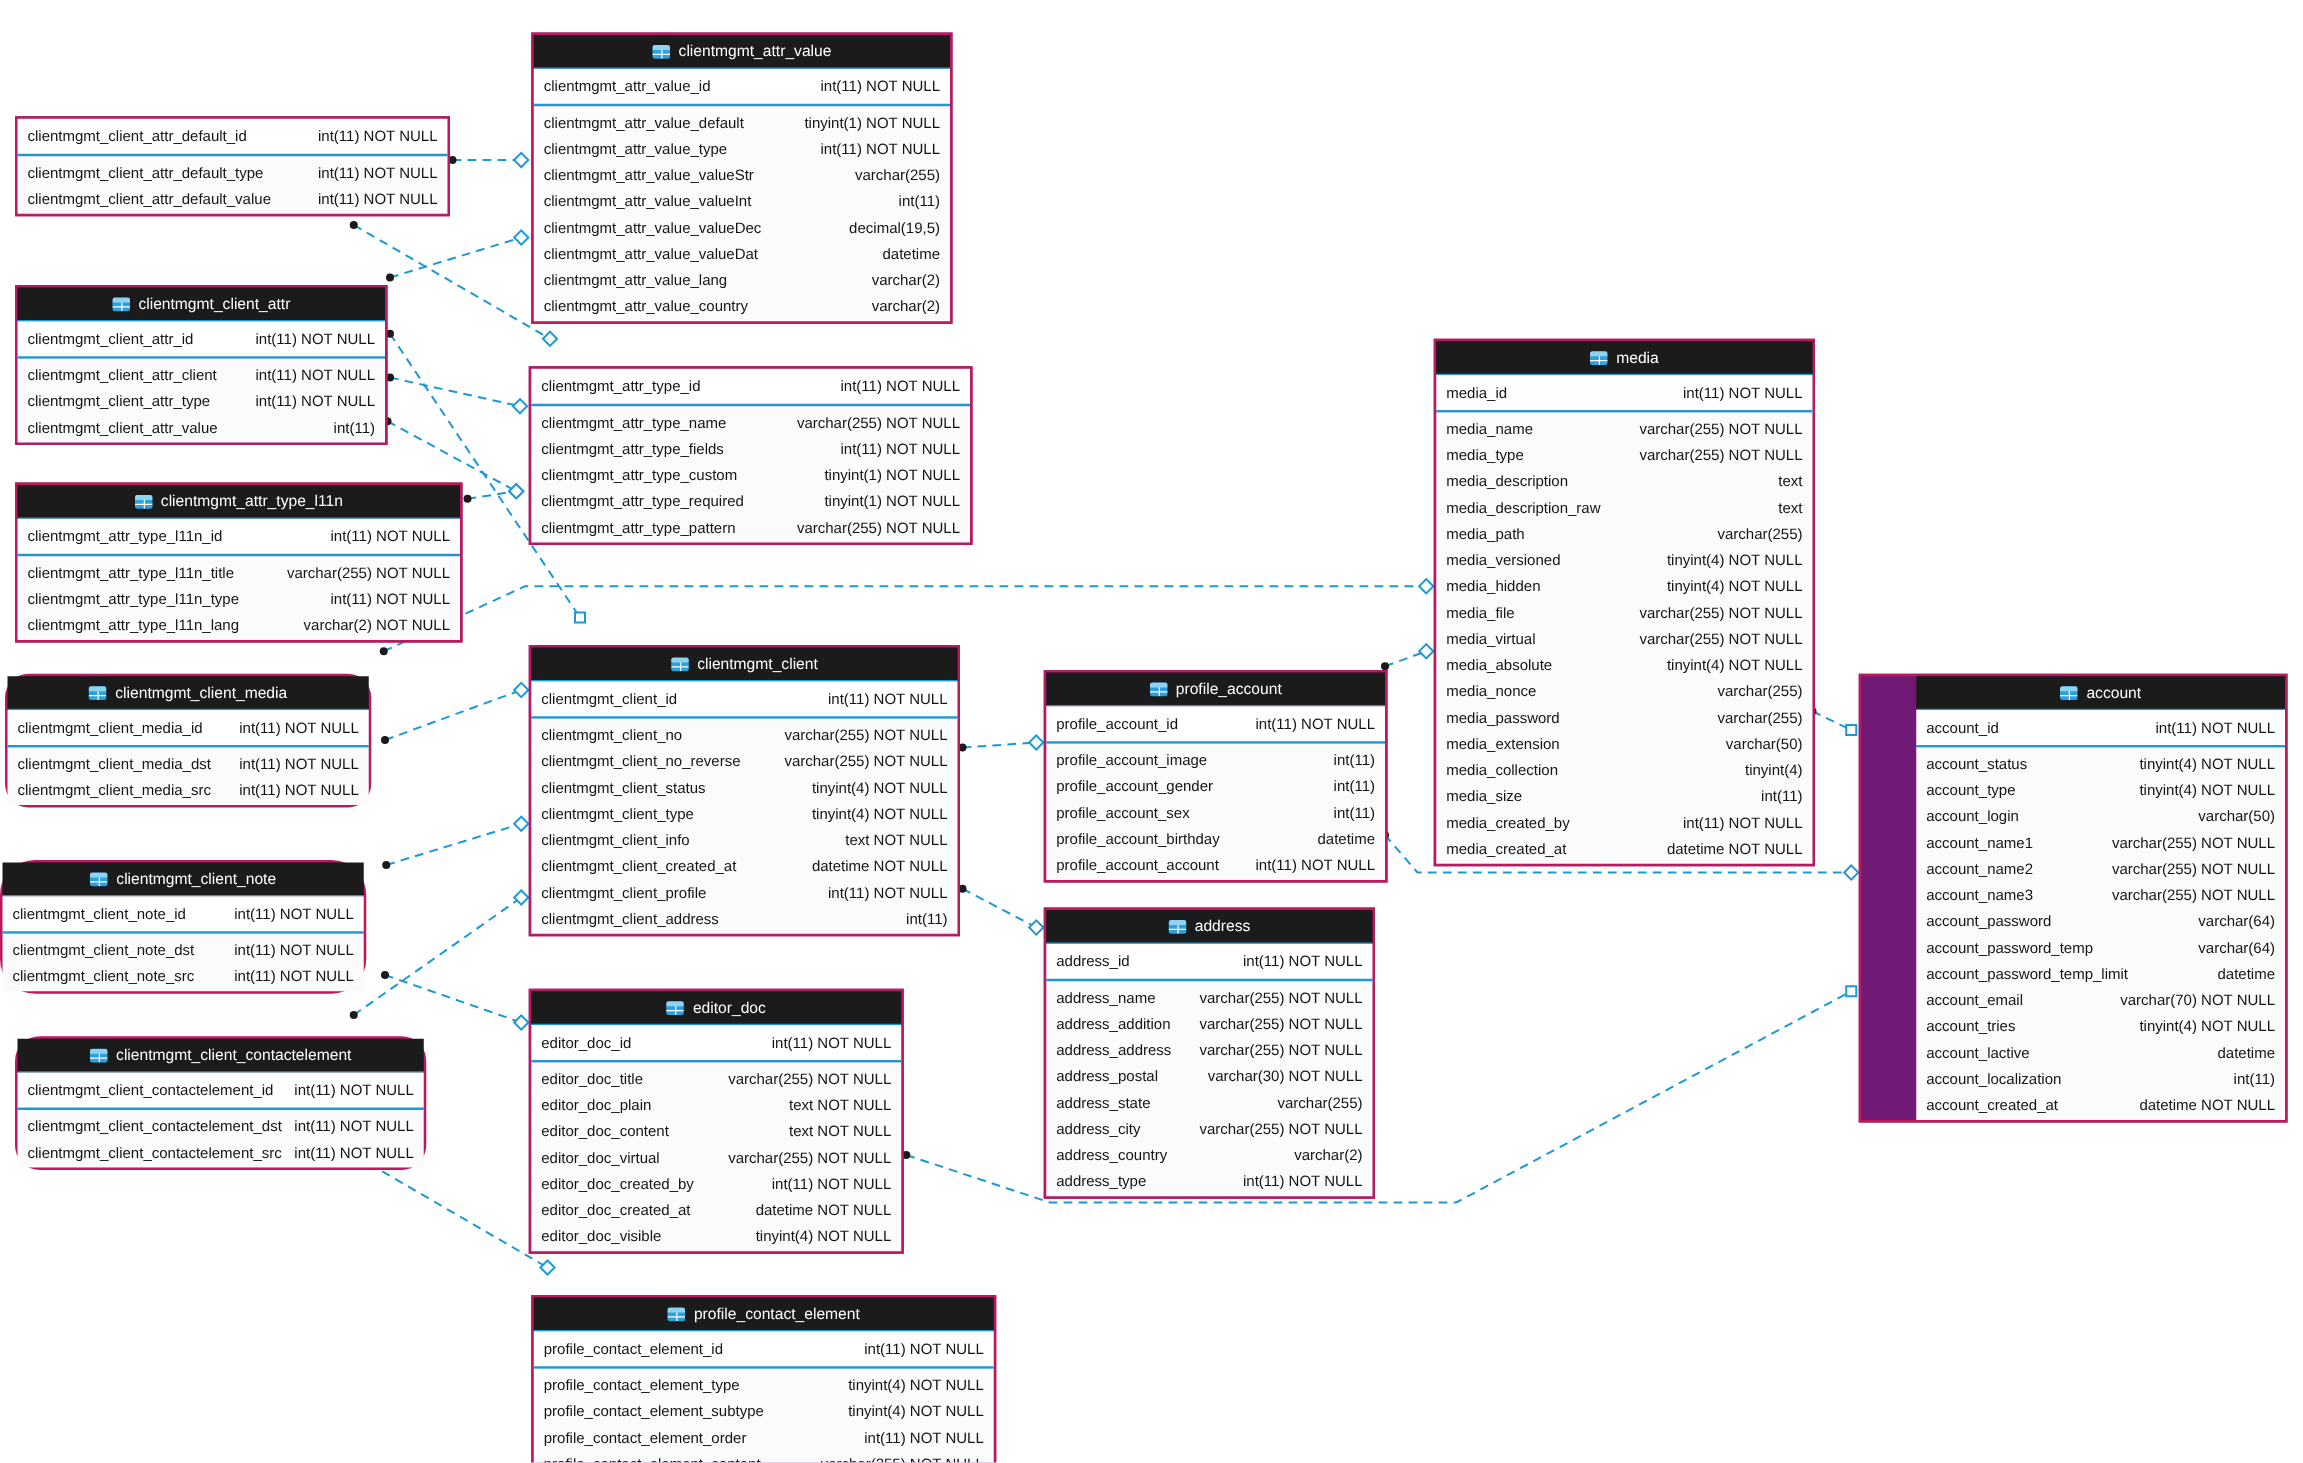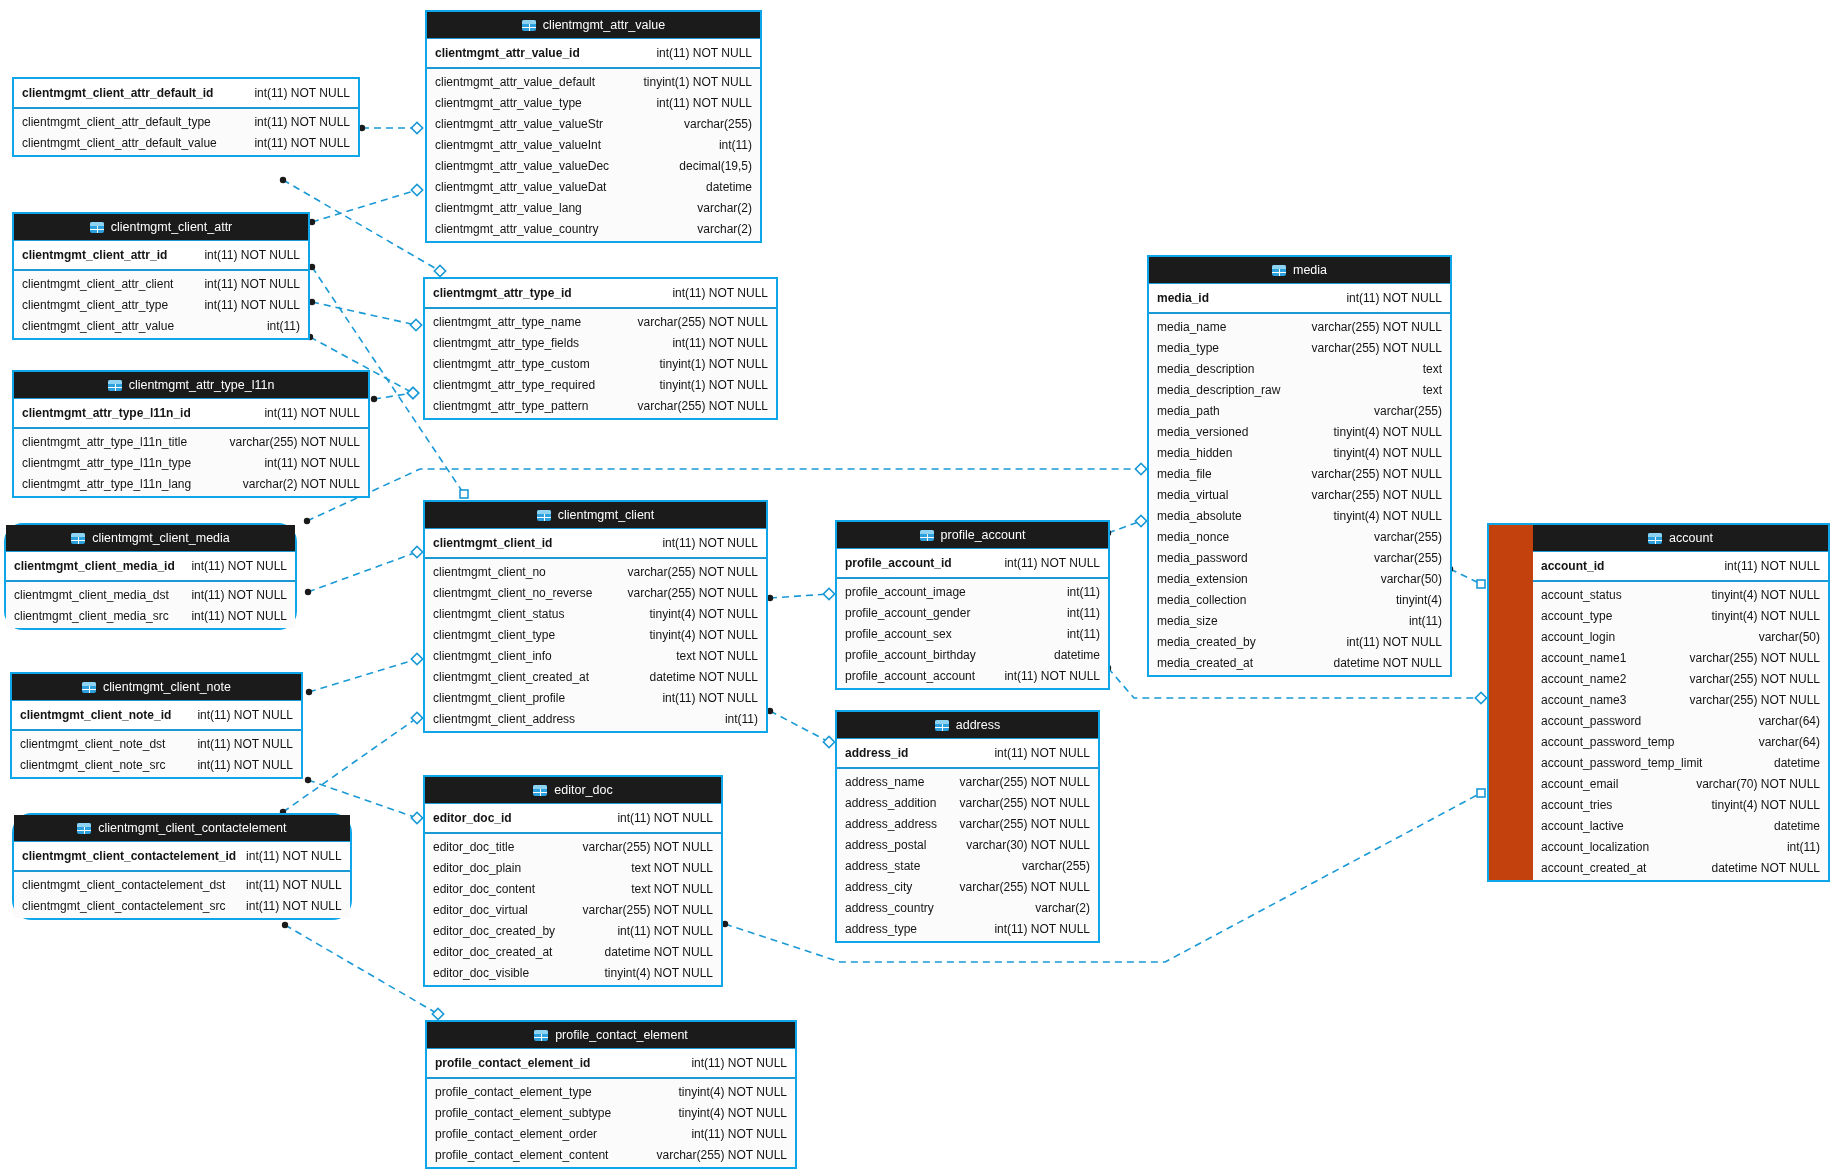--- a/index.html
+++ b/index.html
@@ -2,32 +2,32 @@
 <html><head>
 <meta charset="utf-8">
 <style>
   html,body{margin:0;padding:0;background:#ffffff;}
   #canvas{position:relative;width:1842px;height:1170px;background:#ffffff;overflow:hidden;
           font-family:"Liberation Sans",sans-serif;}
   #wires{position:absolute;left:0;top:0;width:1842px;height:1170px;z-index:1;}
   .wire{fill:none;stroke:#1a99d5;stroke-width:1.6;stroke-dasharray:7 5;}
   .dot{fill:#1a1a1a;stroke:none;}
   .mark{fill:#ffffff;stroke:#1a99d5;stroke-width:1.6;}
-  .tbl{position:absolute;z-index:2;background:#c2410c;border:2px solid #0ea5e9;
-       width:max-content;box-sizing:border-box;font-size:12px;color:#141414;}
+  .tbl{position:absolute;z-index:2;background:#701a75;border:2px solid #be185d;
+       width:max-content;box-sizing:border-box;font-size:12px;color:#141414;margin-top:16px;}
   .hd{background:#1b1b1b;color:#ffffff;height:26px;display:flex;align-items:center;
       justify-content:center;gap:7px;border-bottom:1px solid #1a99d5;font-size:12.5px;}
   .ticon{width:14px;height:11px;border-radius:2px;background:#2da1dd;position:relative;
          overflow:hidden;flex:0 0 auto;}
   .ticon::before{content:'';position:absolute;left:0;right:0;top:0;height:4px;background:#8fd3f2;}
   .ticon::after{content:'';position:absolute;left:50%;top:4px;bottom:0;width:1px;background:#ffffff;}
   .ticon i{position:absolute;left:0;right:0;top:7px;height:1px;background:#ffffff;}
   .pkrow{background:#ffffff;height:28px;display:flex;align-items:center;gap:10px;
          justify-content:space-between;padding:0 8px;border-bottom:2px solid #1a99d5;}
-  .pkrow .fname{font-weight:bold;}
+  .pkrow .fname{font-weight:normal;}
   .body{background:#fbfbfb;padding:2px 0;}
   .frow{height:21px;display:flex;align-items:center;gap:10px;justify-content:space-between;
         padding:0 8px;}
   .fname{white-space:nowrap;}
   .ftype{white-space:nowrap;text-align:right;}
 </style>
 </head>
 <body>
 
 <div id="canvas">
@@ -480,21 +480,21 @@
         <div class="frow">
           <span class="fname">account_localization</span>
           <span class="ftype">int(11)</span>
         </div>
         <div class="frow">
           <span class="fname">account_created_at</span>
           <span class="ftype">datetime NOT NULL</span>
         </div>
       </div>
     </div>
-    <div class="tbl" style="left: 10px; top: 672px; min-width: 293px;">
+    <div class="tbl" style="left: 0; top: 672px; min-width: 293px; border-radius: 28px;">
       <div class="hd">
         <span class="ticon">
           <i></i>
         </span>
         <span class="tname">clientmgmt_client_note</span>
       </div>
       <div class="pkrow">
         <span class="fname">clientmgmt_client_note_id</span>
         <span class="ftype">int(11) NOT NULL</span>
       </div>

